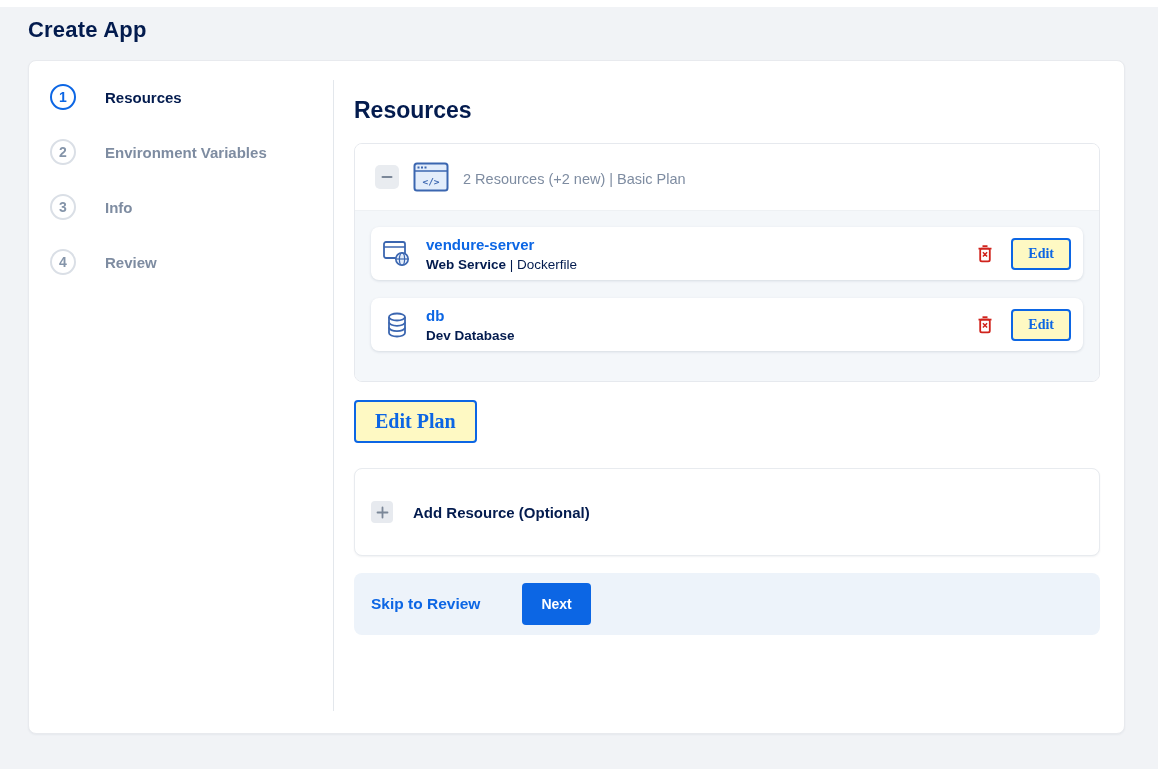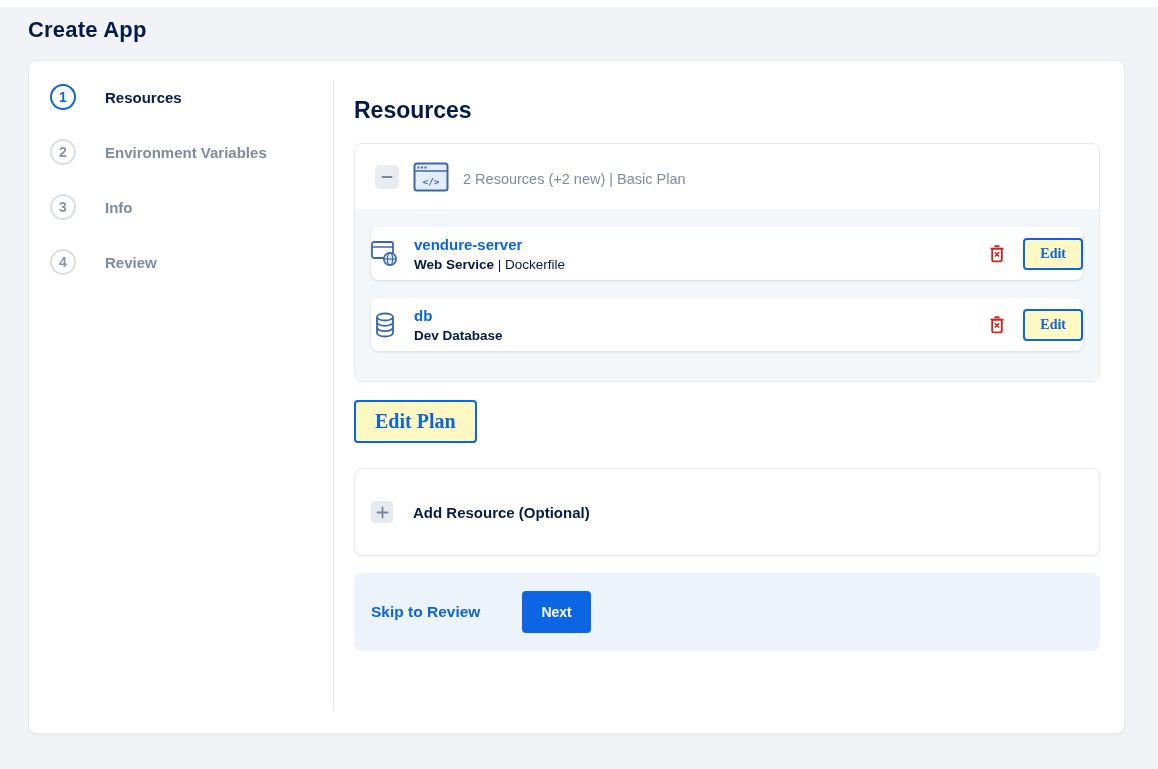--- a/index.html
+++ b/index.html
@@ -53,21 +53,21 @@
   .app-icon{margin-left:14px;flex:none;display:flex}
   .app-titles{margin-left:14px;min-width:0}
   .app-name{font-size:15.5px;font-weight:700;color:var(--navy)}
   .app-summary{font-size:14.5px;color:var(--muted);margin-top:3px}
   .app-body{
     background:var(--app-body-bg);border-top:1px solid #eef1f4;
     padding:16px 16px 30px;display:flex;flex-direction:column;gap:18px;
   }
   .res-row{
     background:#fff;border-radius:8px;box-shadow:0 1px 3px rgba(15,35,70,.13);
-    min-height:53px;padding:8px 0;display:flex;align-items:center;
+    min-height:53px;padding:8px 12px;display:flex;align-items:center;
   }
   .res-icon{width:28px;flex:none;margin-right:15px;display:flex;justify-content:center}
   .res-text{min-width:0}
   .res-name{font-size:15px;font-weight:700;color:var(--accent);text-decoration:none;cursor:pointer}
   .res-meta{font-size:13.5px;color:var(--navy);margin-top:3px}
   .res-meta .res-type{font-weight:700}
   .res-spacer{flex:1}
   .trash-btn{background:none;border:none;padding:2px;margin-right:16px;cursor:pointer;display:flex}
   .btn-outline{
     background:#fef9c3;border:2px solid var(--accent);color:var(--accent);
@@ -79,21 +79,21 @@
     margin-top:25px;background:#fff;border:1px solid #e8ebef;border-radius:8px;
     box-shadow:0 1px 2px rgba(10,30,70,.06);height:88px;
     display:flex;align-items:center;padding:0 16px;cursor:pointer;
   }
   .plus-box{
     width:22px;height:22px;background:#e7eaef;border-radius:4px;flex:none;
     display:flex;align-items:center;justify-content:center;
   }
   .add-label{margin-left:20px;font-size:15px;font-weight:700;color:var(--navy)}
   .wizard-footer{
-    margin-top:17px;background:var(--footer-bg);border-radius:8px;height:78px;
+    margin-top:17px;background:var(--footer-bg);border-radius:8px;height:62px;
     display:flex;align-items:center;padding:0 17px;
   }
   .skip-link{color:var(--accent);font-size:15.5px;font-weight:700;cursor:pointer;margin-right:18px;text-decoration:none}
   .btn-primary{
     background:var(--accent);color:#fff;border:none;border-radius:4px;
     font-family:inherit;font-size:14px;font-weight:700;padding:13px 19px;cursor:pointer;margin-left:24px;
   }
 </style>
 </head>
 <body>

